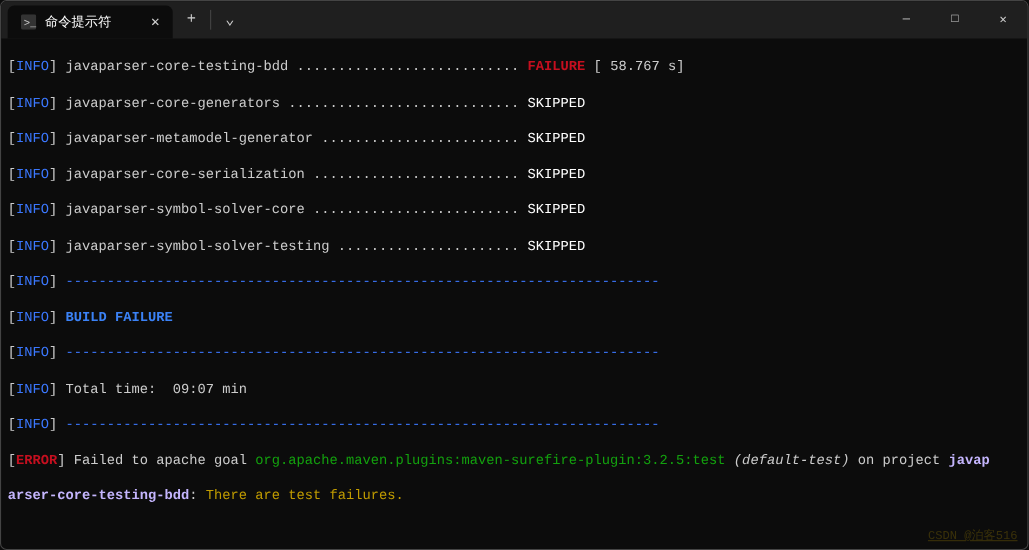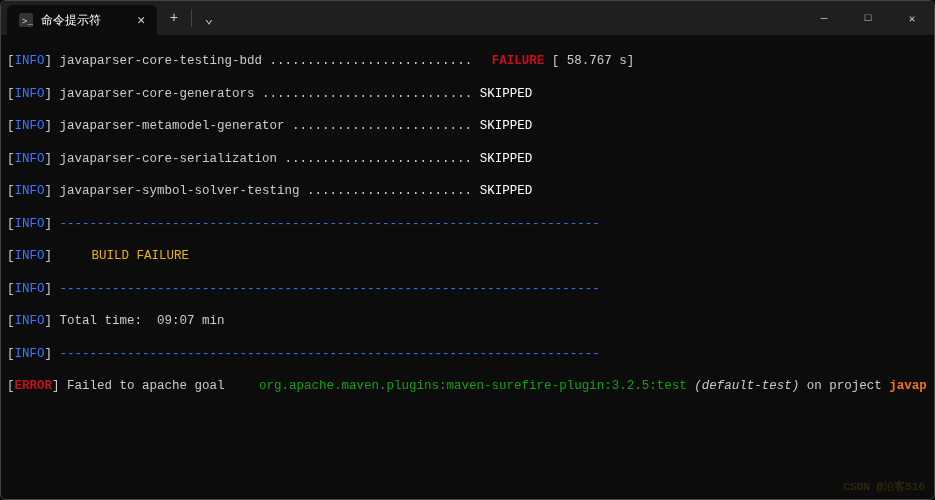--- a/index.html
+++ b/index.html
@@ -49,37 +49,38 @@
     .terminal {
       padding: 2px 6px 4px 6px;
       line-height: 1.3;
       white-space: pre;
       font-size: 12.5px;
       overflow: hidden;
     }
     .bracket { color: #cccccc; }
     .info { color: #3b78ff; }
     .error { color: #c50f1f; font-weight: bold; }
-    .failure { color: #c50f1f; font-weight: bold; margin-left: 12px; }
-    .build-failure { color: #eab308; font-weight: normal; margin-left: 32px; }
+    .failure { color: #c50f1f; font-weight: bold; }
+    .build-failure { color: #3b82f6; font-weight: bold; }
     .skipped { color: #ffffff; font-weight: normal; }
     .test-failures { color: #c19c00; }
-    .green { color: #13a10e; margin-left: 27px; }
-    .cyan { color: #f97316; font-weight: bold; margin-top: 41px; }
+    .green { color: #13a10e; }
+    .cyan { color: #c4b5fd; font-weight: bold; margin-top: 41px; }
     .white { color: #cccccc; font-style: italic; }
     @keyframes blink { 50% { opacity: 0; } }
     .line { display: block; }
     .watermark {
       position: absolute;
       right: 10px;
       bottom: 6px;
       opacity: 0.25;
       color: #c19c00;
       font-size: 11px;
       pointer-events: none;
+      text-decoration: underline;
     }
   </style>
 </head>
 <body>
 
 <div class="titlebar">
   <div class="tab">
     <span class="tab-icon">
       <svg viewBox="0 0 16 16" width="14" height="14">
           <rect width="16" height="16" fill="#333" rx="2"></rect>
@@ -97,27 +98,29 @@
     <div class="win-btn">□</div>
     <div class="win-btn close">✕</div>
   </div>
 </div>
 
 <div class="terminal">
 <span class="line"><span class="bracket">[</span><span class="info">INFO</span><span class="bracket">] </span><span>javaparser-core-testing-bdd</span><span> ...........................</span><span class="failure"> FAILURE</span><span> [ 58.767 s]</span></span>
 <span class="line"><span class="bracket">[</span><span class="info">INFO</span><span class="bracket">] </span><span>javaparser-core-generators</span><span> ............................</span><span class="skipped"> SKIPPED</span></span>
 <span class="line"><span class="bracket">[</span><span class="info">INFO</span><span class="bracket">] </span><span>javaparser-metamodel-generator</span><span> ........................</span><span class="skipped"> SKIPPED</span></span>
 <span class="line"><span class="bracket">[</span><span class="info">INFO</span><span class="bracket">] </span><span>javaparser-core-serialization</span><span> .........................</span><span class="skipped"> SKIPPED</span></span>
+<span class="line"><span class="bracket">[</span><span class="info">INFO</span><span class="bracket">] </span><span>javaparser-symbol-solver-core</span><span> .........................</span><span class="skipped"> SKIPPED</span></span>
 <span class="line"><span class="bracket">[</span><span class="info">INFO</span><span class="bracket">] </span><span>javaparser-symbol-solver-testing</span><span> ......................</span><span class="skipped"> SKIPPED</span></span>
 <span class="line"><span class="bracket">[</span><span class="info">INFO</span><span class="bracket">] </span><span class="info">------------------------------------------------------------------------</span></span>
 <span class="line"><span class="bracket">[</span><span class="info">INFO</span><span class="bracket">] </span><span class="build-failure">BUILD FAILURE</span></span>
 <span class="line"><span class="bracket">[</span><span class="info">INFO</span><span class="bracket">] </span><span class="info">------------------------------------------------------------------------</span></span>
 <span class="line"><span class="bracket">[</span><span class="info">INFO</span><span class="bracket">] </span><span>Total time:  09:07 min</span></span>
 <span class="line"><span class="bracket">[</span><span class="info">INFO</span><span class="bracket">] </span><span class="info">------------------------------------------------------------------------</span></span>
 <span class="line"><span class="bracket">[</span><span class="error">ERROR</span><span class="bracket">] </span><span>Failed to apache goal </span><span class="green">org.apache.maven.plugins:maven-surefire-plugin:3.2.5:test</span><span class="white"> (default-test)</span><span> on project </span><span class="cyan">javap</span></span>
+<span class="line"><span class="cyan">arser-core-testing-bdd</span><span>: </span><span class="test-failures">There are test failures.</span></span>
 
 
 
 
 
 
 
 
 
 

